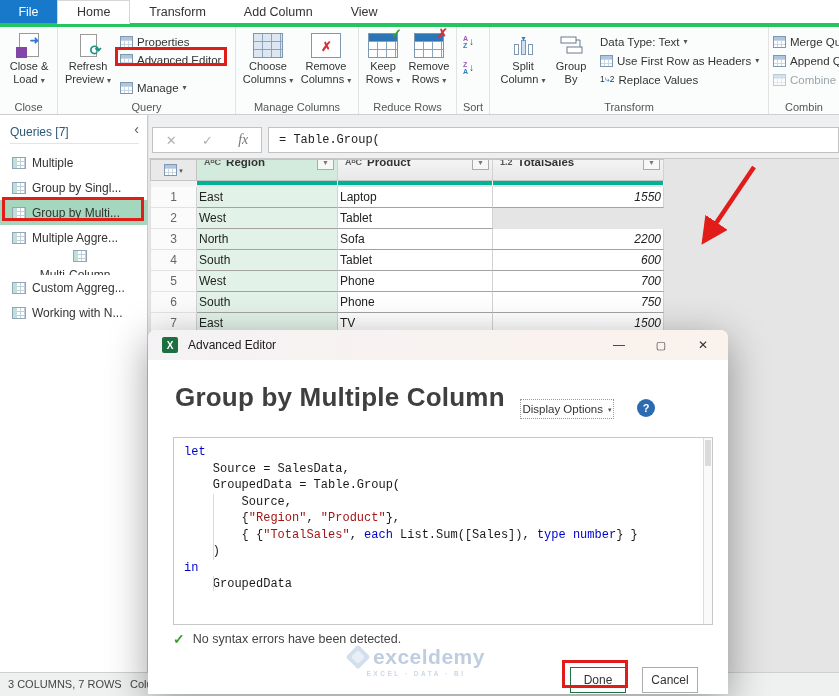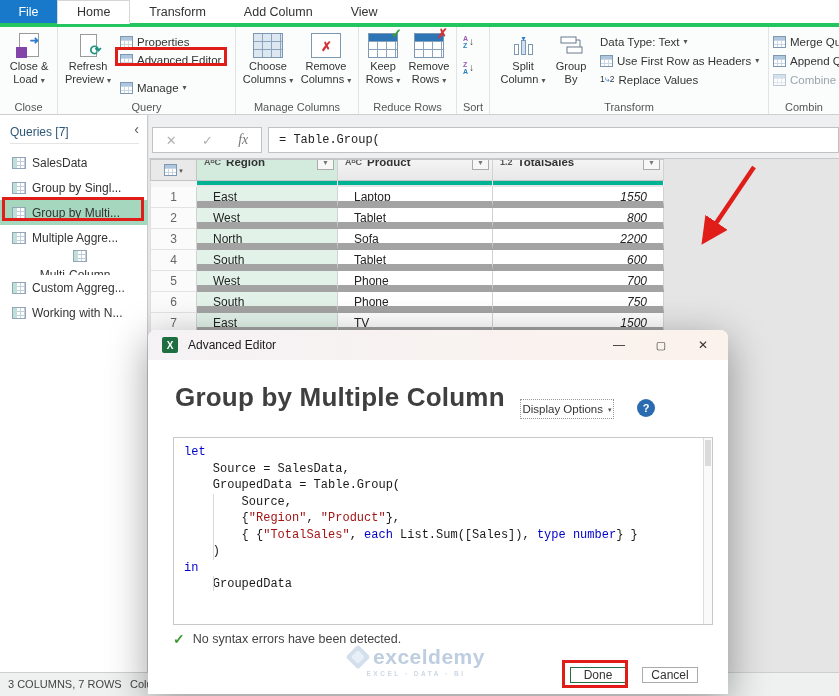--- a/index.html
+++ b/index.html
@@ -99,22 +99,22 @@
   .gh-cell.sel { background:#d3ebdd; }
   .type-label { font-size:9px; color:#555; font-weight:bold; flex:0 0 auto; }
   .col-name { flex:1 1 auto; overflow:hidden; font-size:11.5px; }
   .filter-btn { flex:0 0 auto; width:17px; height:15px; border:1px solid #ababab; background:#f7f7f7;
                 color:#777; font-size:7px; display:flex; align-items:center; justify-content:center; }
   .qbar-row { height:6px; }
   .qbar-spacer { width:47px; background:#f4f4f4; border-left:1px solid #e0e0e0; }
   .qbar { height:4px; margin-top:0; background:#00b294; }
   .g-num { width:47px; background:#fbfbfb; color:#666; text-align:center; border-right:1px solid #d2d2d2;
            border-bottom:1px solid #e3e3e3; border-left:1px solid #e0e0e0; line-height:20px; }
-  .g-cell { width:141px; background:#fff; border-bottom:7px solid #a3a3a3; padding:0 16px;
-            line-height:20px; color:#222;text-decoration:underline; }
+  .g-cell { width:141px; background:#fff; border-bottom:1px solid #a3a3a3; padding:0 2px;
+            line-height:20px; color:#222; }
   .g-cell.green { background:#e2f2e9; }
   .g-cell.num { font-style:italic; text-align:right; }
   .data-row { height:21px; }
 
   
   .arrow-svg { position:absolute; left:690px; top:155px; z-index:4; }
 
   
   .statusbar { position:absolute; left:0; right:0; bottom:0; height:24px; background:#eff1f1;
                border-top:1px solid #cfcfcf; font-size:11px; color:#444; z-index:1; }
@@ -155,21 +155,21 @@
                 font-size:12.5px; color:#444; }
   .syntax-check { color:#3f9c35; font-size:14px; font-weight:bold; }
   .watermark { position:absolute; left:178px; top:315px; width:180px; opacity:.9; }
   .wm-row { display:flex; align-items:center; justify-content:center; gap:4px; }
   .wm-diamond { width:22px; height:22px; background:#cfdcec; transform:rotate(45deg) scale(.8);
                 border-radius:3px; position:relative; }
   .wm-diamond::after { content:""; position:absolute; inset:5px; background:#e7eef6; border-radius:2px; }
   .wm-name { font-size:21px; font-weight:bold; color:#b7c9dd; letter-spacing:.5px; }
   .wm-tagline { text-align:center; font-size:6.5px; letter-spacing:2.5px; color:#c7d4e3;
                 font-weight:bold; margin-top:1px; }
-  .dlg-btn { position:absolute; top:337px; width:56px; height:16px; background:#fff; font-size:12px;
+  .dlg-btn { position:absolute; top:337px; width:56px; height:26px; background:#fff; font-size:12px;
              color:#333; display:flex; align-items:center; justify-content:center; }
   .btn-done { left:422px; border:1px solid #1e7145; }
   .btn-cancel { left:494px; border:1px solid #ababab; }
 </style>
 </head>
 <body>
 
 <div id="app">
 
   <div class="tabbar">
@@ -345,21 +345,21 @@
     <div class="red-annot" style="left:115px;top:20px;width:112px;height:19px;"></div>
   </div>
 
   <div class="qpanel">
     <div class="qpanel-header">Queries [7]</div>
     <div class="qpanel-header-rule"></div>
     <div class="collapse-btn">‹</div>
     <div id="queries-list">
         <div class="q-item" style="top: 35px;">
           <span class="query-icon"></span>
-          <span class="q-label">SalesData</span>
+          <span class="q-label">Multiple</span>
         </div>
         <div class="q-item" style="top: 60px;">
           <span class="query-icon"></span>
           <span class="q-label">Group by Singl...</span>
         </div>
         <div class="q-item selected" style="top: 85px;">
           <span class="query-icon"></span>
           <span class="q-label">Group by Multi...</span>
         </div>
         <div class="red-annot" style="left: 2px; top: 82px; width: 142px; height: 24px;"></div>
@@ -423,21 +423,20 @@
         <div class="g-row data-row">
           <div class="g-num">1</div>
           <div class="g-cell green" style="width: 141px;">East</div>
           <div class="g-cell" style="width: 155px;">Laptop</div>
           <div class="g-cell num" style="width: 171px;">1550</div>
         </div>
         <div class="g-row data-row">
           <div class="g-num">2</div>
           <div class="g-cell green" style="width: 141px;">West</div>
           <div class="g-cell" style="width: 155px;">Tablet</div>
-          <div class="g-cell num" style="width: 171px;">800</div>
         </div>
         <div class="g-row data-row">
           <div class="g-num">3</div>
           <div class="g-cell green" style="width: 141px;">North</div>
           <div class="g-cell" style="width: 155px;">Sofa</div>
           <div class="g-cell num" style="width: 171px;">2200</div>
         </div>
         <div class="g-row data-row">
           <div class="g-num">4</div>
           <div class="g-cell green" style="width: 141px;">South</div>

